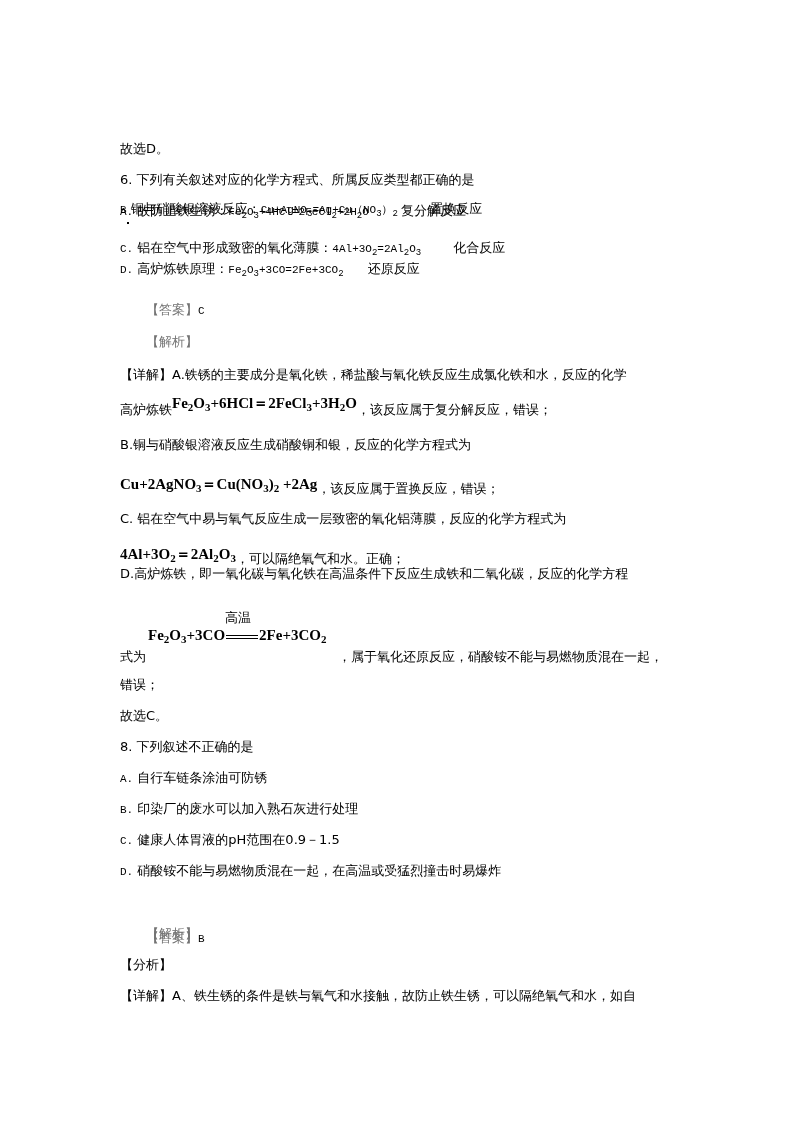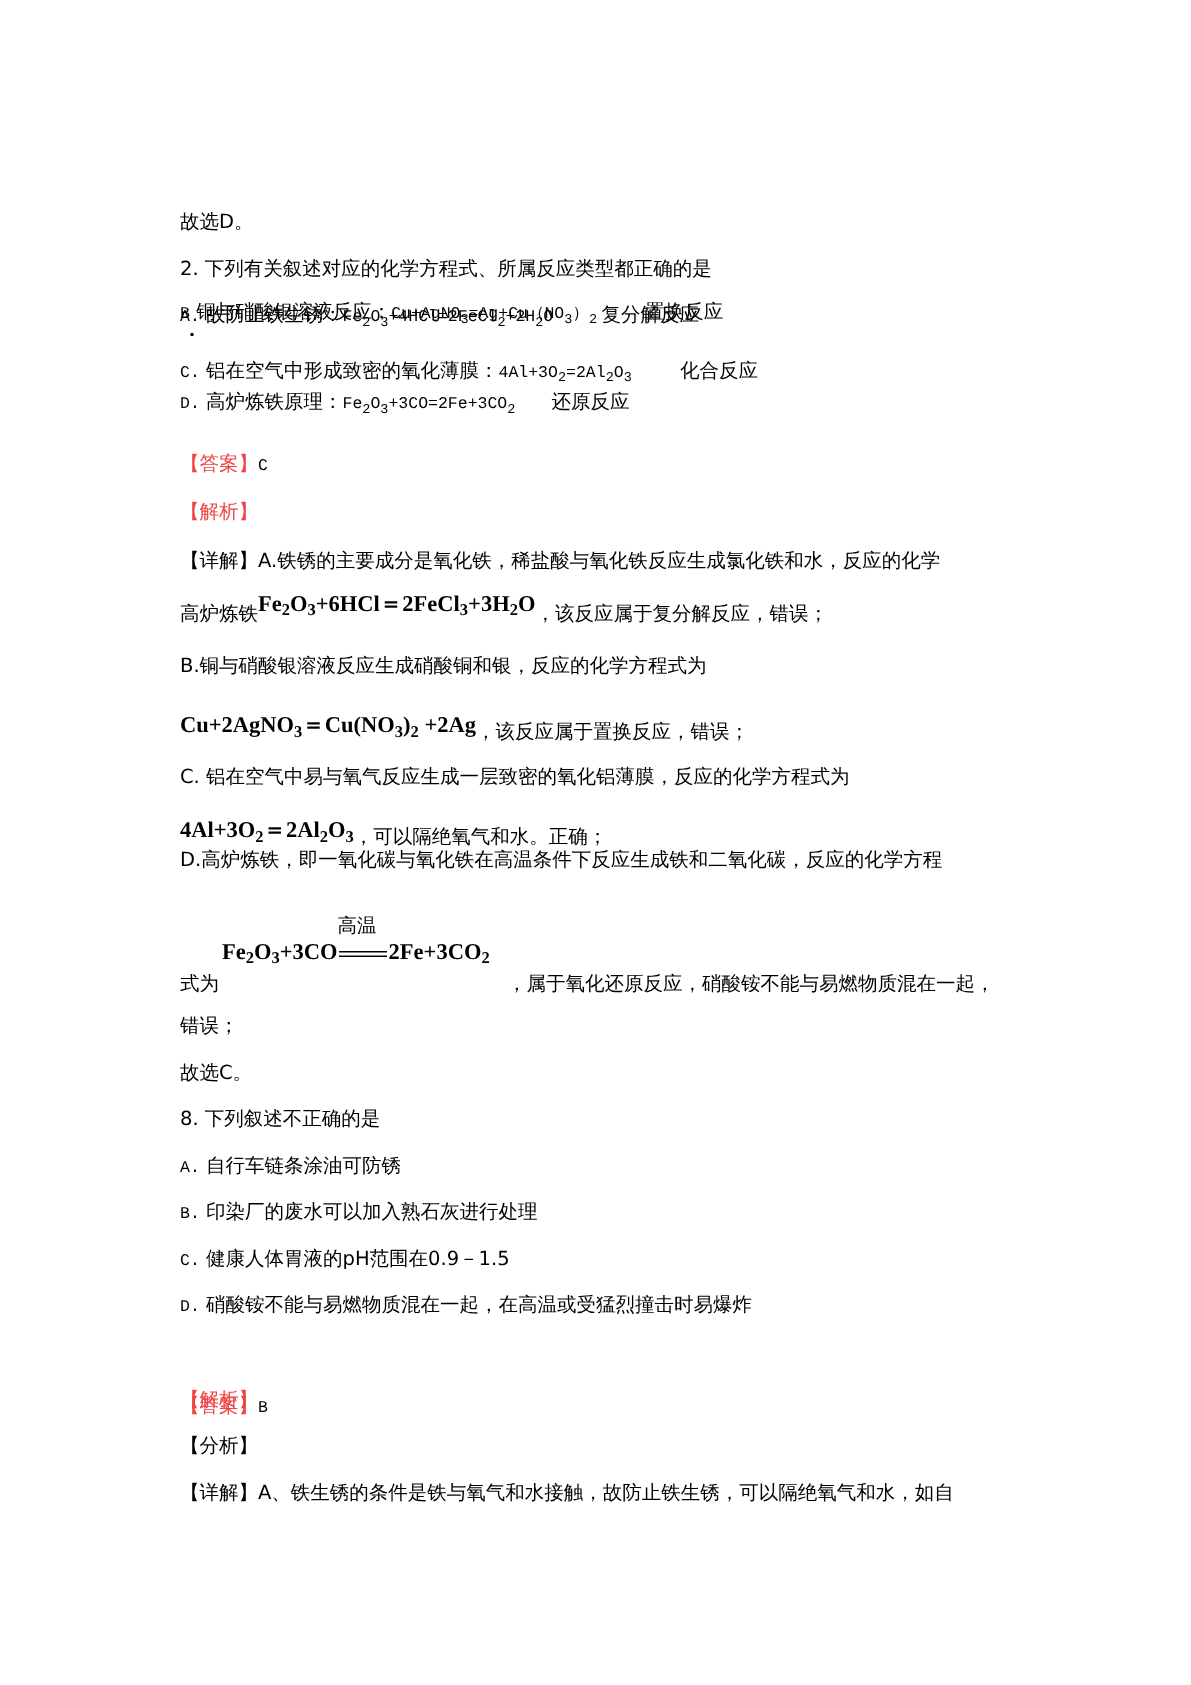--- a/index.html
+++ b/index.html
@@ -1,37 +1,37 @@
 <!DOCTYPE html>
 <html><head>
   <meta charset="utf-8">
   <style>
     html, body { margin: 0; padding: 0; background: #ffffff; }
     body { width: 794px; height: 1123px; position: relative; overflow: hidden;
            font-family: "DejaVu Sans", "Liberation Sans", sans-serif; color: #000; }
     .line { position: absolute; left: 120px; font-size: 13px; line-height: 16px; white-space: nowrap; }
     .mono { font-family: "Liberation Mono", "DejaVu Sans Mono", monospace; font-size: 11px; }
-    .blue { color: #ef4444; }
+    .blue { color: #737373; margin-left: 26px; }
     .eq { font-family: "Liberation Serif", "DejaVu Serif", serif; font-weight: bold; font-size: 15px; }
     sub { font-size: 9px; vertical-align: -3px; line-height: 0; }
     .eq sub { font-size: 11px; }
     .gap { display: inline-block; }
     .dot { position: absolute; left: 127px; top: 222px; width: 2px; height: 2px; background: #000; }
     .cond { position: relative; display: inline-block; text-align: left; }
     .cond .top { position: absolute; left: 0; right: 0; top: -17px; font-family: "DejaVu Sans", sans-serif; font-weight: normal; font-size: 13px; }
     .cond .bar { display: inline-block; width: 32px; border-top: 1px solid #000; border-bottom: 1px solid #000; height: 2px; vertical-align: middle; margin: 0 1px; }
   </style>
 </head>
 <body>
 
 <div>
 
   <div class="line" style="top:141px">故选D。</div>
 
-  <div class="line" style="top:172px">2. 下列有关叙述对应的化学方程式、所属反应类型都正确的是</div>
+  <div class="line" style="top:172px">6. 下列有关叙述对应的化学方程式、所属反应类型都正确的是</div>
 
   <div class="line" style="top:203px">
     <span class="mono">A.</span>
     <span>故防止铁生锈：</span><span class="mono"><span>Fe</span><sub>2</sub><span>O</span><sub>3</sub><span>+4HCl=2FeCl</span><sub>2</sub><span>+2H</span><sub>2</sub><span>O</span></span>
     <span class="gap" style="width:28px"></span><span>复分解反应</span>
   </div>
 
   <div class="line" style="top:201px">
     <span class="mono">B</span>
     <span>铜与硝酸银溶液反应：</span><span class="mono"><span>Cu+AgNO</span><sub>3</sub><span>=Ag+Cu（NO</span><sub>3</sub><span>）</span><sub>2</sub></span>

